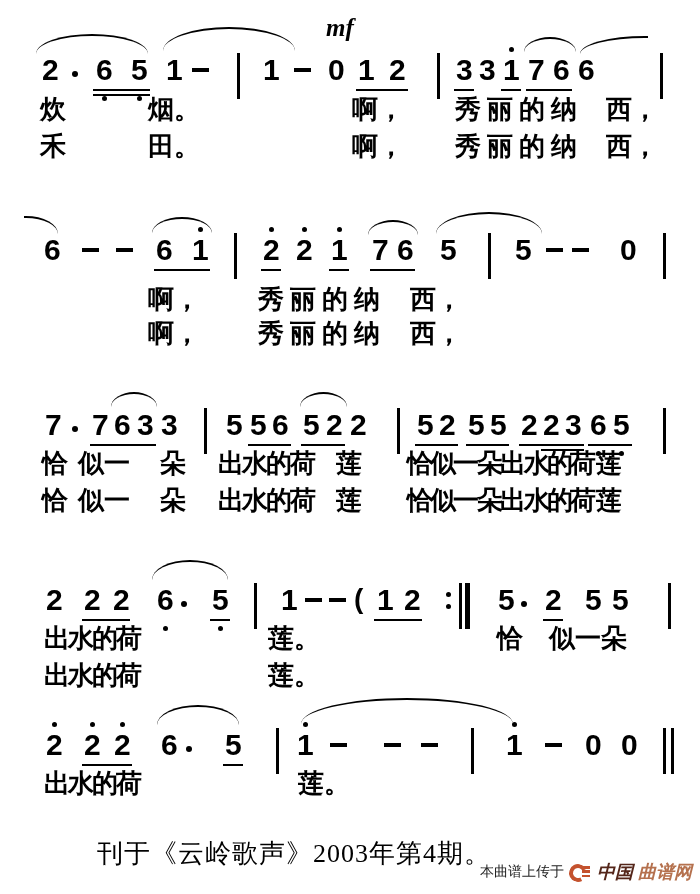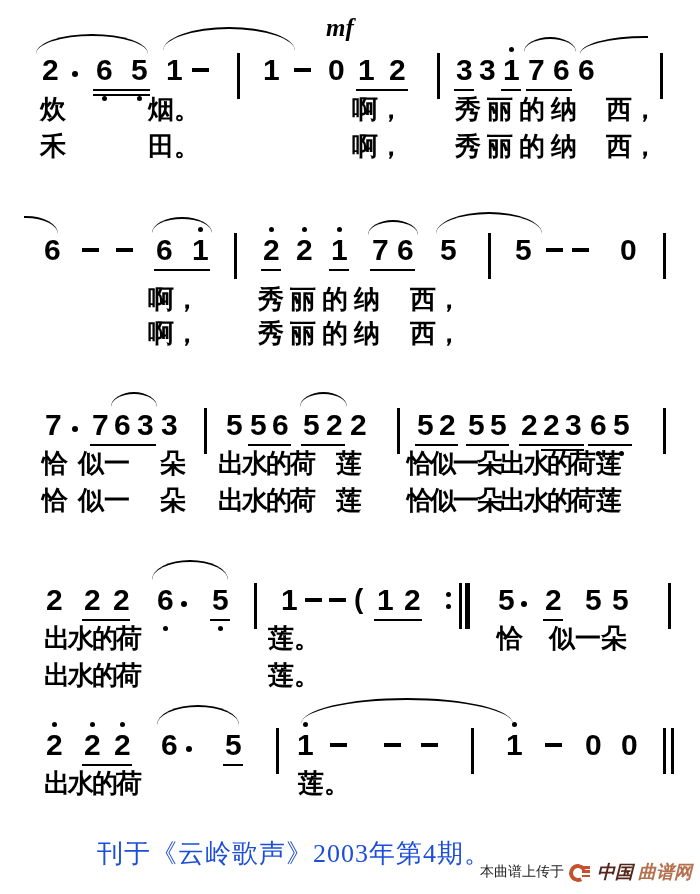--- a/index.html
+++ b/index.html
@@ -20,21 +20,21 @@
   .octdot{position:absolute;width:5px;height:5px;border-radius:50%;background:#000;}
   .augdot{position:absolute;width:6px;height:6px;border-radius:50%;background:#000;}
   .rptdot{position:absolute;width:5px;height:5px;border-radius:50%;background:#000;}
   .slur{position:absolute;border-top:2px solid #000;
         border-radius:50% 50% 0 0 / 100% 100% 0 0;}
   .slur-wrap{position:absolute;overflow:hidden;}
   .lyric{position:absolute;font-weight:700;font-size:26px;line-height:28px;color:#000;
          font-family:"Liberation Serif",serif;white-space:nowrap;}
   
   .footer{position:absolute;left:97px;top:836px;font-family:"Liberation Serif",serif;
-          font-size:26px;color:#1d4ed8;letter-spacing:1px;white-space:nowrap;}
+          font-size:26px;color:#000000;letter-spacing:1px;white-space:nowrap;}
   
   .watermark{position:absolute;right:8px;top:860px;display:flex;align-items:center;gap:5px;}
   .wm-prefix{font-size:14px;color:#222;font-family:"Liberation Sans",sans-serif;}
   .logo{position:relative;display:inline-block;width:23px;height:20px;}
   .logo-c{position:absolute;left:0;top:2px;width:10px;height:10px;border:4px solid #c4522e;
           border-right-color:transparent;border-radius:50%;transform:rotate(18deg);}
   .logo-lines{position:absolute;left:13px;top:4px;}
   .logo-lines i{display:block;width:8px;height:2.5px;margin:0 0 1.8px 0;background:#c4522e;}
   .brand{font-style:italic;font-weight:900;font-size:18px;letter-spacing:0;
          font-family:"Liberation Sans",sans-serif;white-space:nowrap;}

